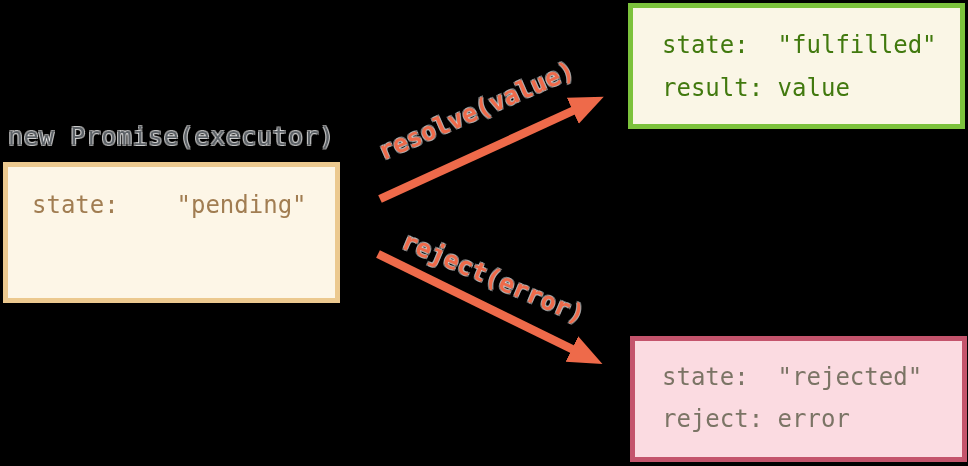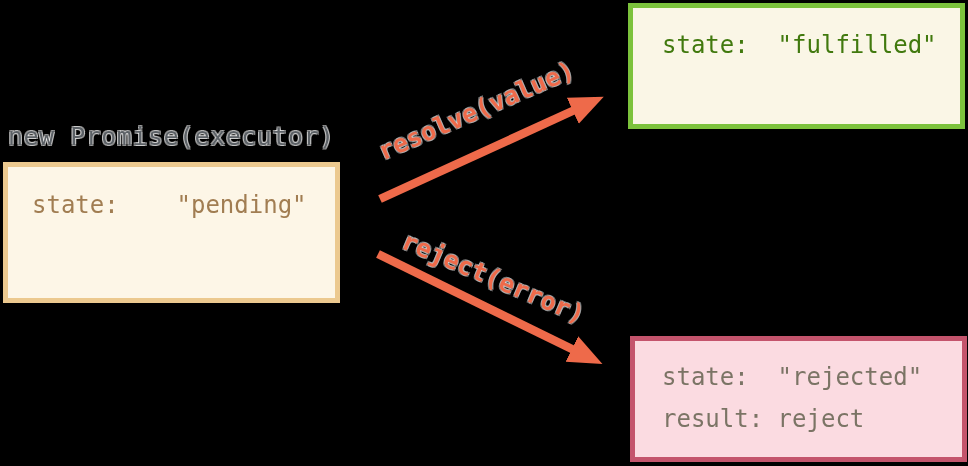--- a/index.html
+++ b/index.html
@@ -104,25 +104,26 @@
 <div class="canvas">
 
   <div class="promise-label">new Promise(executor)</div>
 
   <div class="state-box box-pending">
     <div class="line">state:    "pending"</div>
   </div>
 
   <div class="state-box box-fulfilled">
     <div class="line">state:  "fulfilled"</div>
+    <div class="line">result: value</div>
   </div>
 
   <div class="state-box box-rejected">
     <div class="line">state:  "rejected"</div>
-    <div class="line">result: reject</div>
+    <div class="line">reject: error</div>
   </div>
 
   <svg class="arrow-svg" width="968" height="466" viewBox="0 0 968 466">
     <defs>
       <marker id="arrowhead" viewBox="0 0 10 10" refX="2" refY="5" markerWidth="4" markerHeight="4" orient="auto">
         <path d="M0,0.8 L10,5 L0,9.2 Z" fill="#ee6a4a"></path>
       </marker>
     </defs>
     <line x1="380" y1="199" x2="579" y2="108" stroke="#ee6a4a" stroke-width="8.5" marker-end="url(#arrowhead)"></line>
     <line x1="378" y1="254" x2="578" y2="352" stroke="#ee6a4a" stroke-width="8.5" marker-end="url(#arrowhead)"></line>

